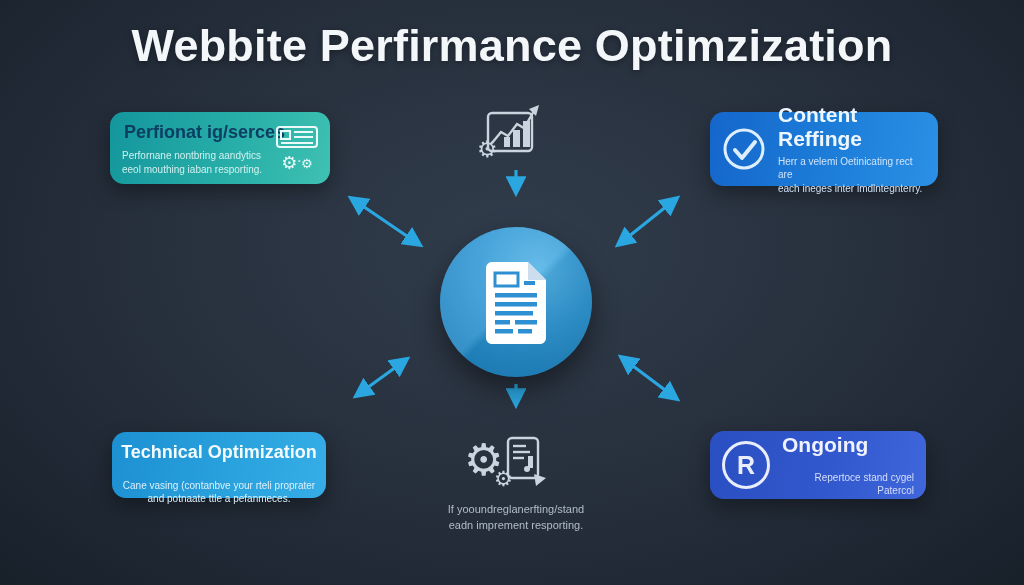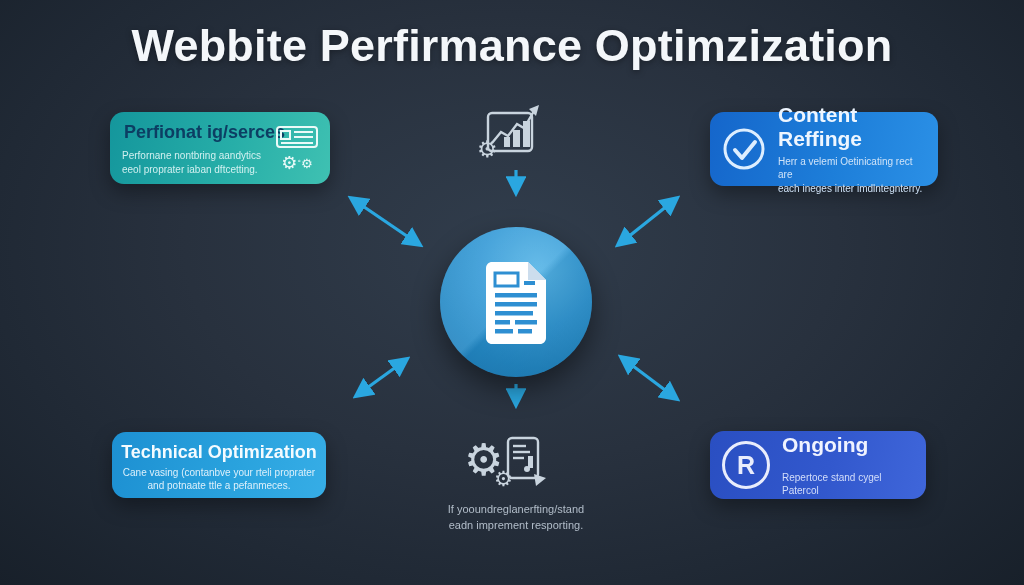--- a/index.html
+++ b/index.html
@@ -27,28 +27,28 @@
   
   .node-tr{left:710px;top:112px;width:228px;height:74px;box-sizing:border-box;
     padding:10px 12px 10px 10px;display:flex;align-items:center;gap:10px;
     background:linear-gradient(100deg,#1566cb 0%,#1d7ed9 55%,#2b90e6 100%);}
   .node-tr .t{font-size:21px;font-weight:bold;color:#eef6ff;margin-bottom:4px;}
   .node-tr .d{font-size:10px;line-height:1.35;color:#cfe3f8;}
   
   .node-bl{left:112px;top:432px;width:214px;height:66px;box-sizing:border-box;
     padding:10px 8px;text-align:center;
     background:linear-gradient(100deg,#1d90d2 0%,#2aa3de 60%,#36ade6 100%);}
-  .node-bl .t{font-size:18px;font-weight:bold;color:#f4fbff;margin-bottom:3px;}
+  .node-bl .t{font-size:18px;font-weight:bold;color:#f4fbff;margin-bottom:16px;}
   .node-bl .d{font-size:10px;line-height:1.3;color:#dcf0fb;}
   
   .node-br{left:710px;top:431px;width:216px;height:68px;box-sizing:border-box;
     padding:10px 12px 10px 12px;display:flex;align-items:center;gap:12px;
     background:linear-gradient(100deg,#2a4fc2 0%,#3258cd 55%,#3f66da 100%);}
   .node-br .t{font-size:21px;font-weight:bold;color:#f0f3ff;margin-bottom:14px;}
-  .node-br .d{font-size:10px;line-height:1.35;color:#d4defa;}
+  .node-br .d{font-size:10px;line-height:1.35;color:#d4defa;text-align:right;}
   .r-badge{flex:0 0 auto;width:42px;height:42px;border:3px solid #e9edfc;border-radius:50%;
     display:flex;align-items:center;justify-content:center;
     font-size:25px;font-weight:bold;color:#e9edfc;}
   
   .center-circle{position:absolute;left:440px;top:227px;width:152px;height:150px;border-radius:50%;
     background:radial-gradient(circle at 64% 28%, #55b4e6 0%, #3399d6 40%, #2389c6 68%, #1c7ab5 100%);
     box-shadow:0 12px 28px rgba(0,0,0,0.45);display:flex;align-items:center;justify-content:center;}
   .center-circle::after{content:"";position:absolute;inset:0;border-radius:50%;
     background:linear-gradient(135deg,rgba(255,255,255,0.10) 0%,rgba(255,255,255,0.10) 48%,rgba(0,0,0,0.06) 52%,rgba(0,0,0,0.10) 100%);}
   
@@ -84,21 +84,21 @@
       <line x1="621" y1="357" x2="677" y2="399" marker-start="url(#ah)" marker-end="url(#ah)"></line>
       <line x1="516" y1="170" x2="516" y2="193" marker-end="url(#ah)"></line>
       <line x1="516" y1="384" x2="516" y2="405" marker-end="url(#ah)"></line>
     </g>
   </svg>
 
   <div class="node node-tl">
     <div class="t">Perfionat ig/serces</div>
     <div class="d">
       <span>Perfornane nontbring aandytics</span><br>
-      <span>eeol proprater iaban dftcetting.</span>
+      <span>eeol mouthing iaban resporting.</span>
     </div>
     <div class="tl-icons">
       <svg width="44" height="24" viewBox="0 0 44 24" fill="none" stroke="#eafaf8" stroke-width="2">
         <rect x="2" y="2" width="40" height="20" rx="3"></rect>
         <rect x="6" y="6" width="9" height="8"></rect>
         <line x1="19" y1="7" x2="38" y2="7"></line>
         <line x1="19" y1="12" x2="38" y2="12"></line>
         <line x1="6" y1="18" x2="38" y2="18"></line>
       </svg>
       <div class="tl-gears"><span class="g1">⚙</span><span class="g0">°</span><span class="g2">⚙</span></div>

